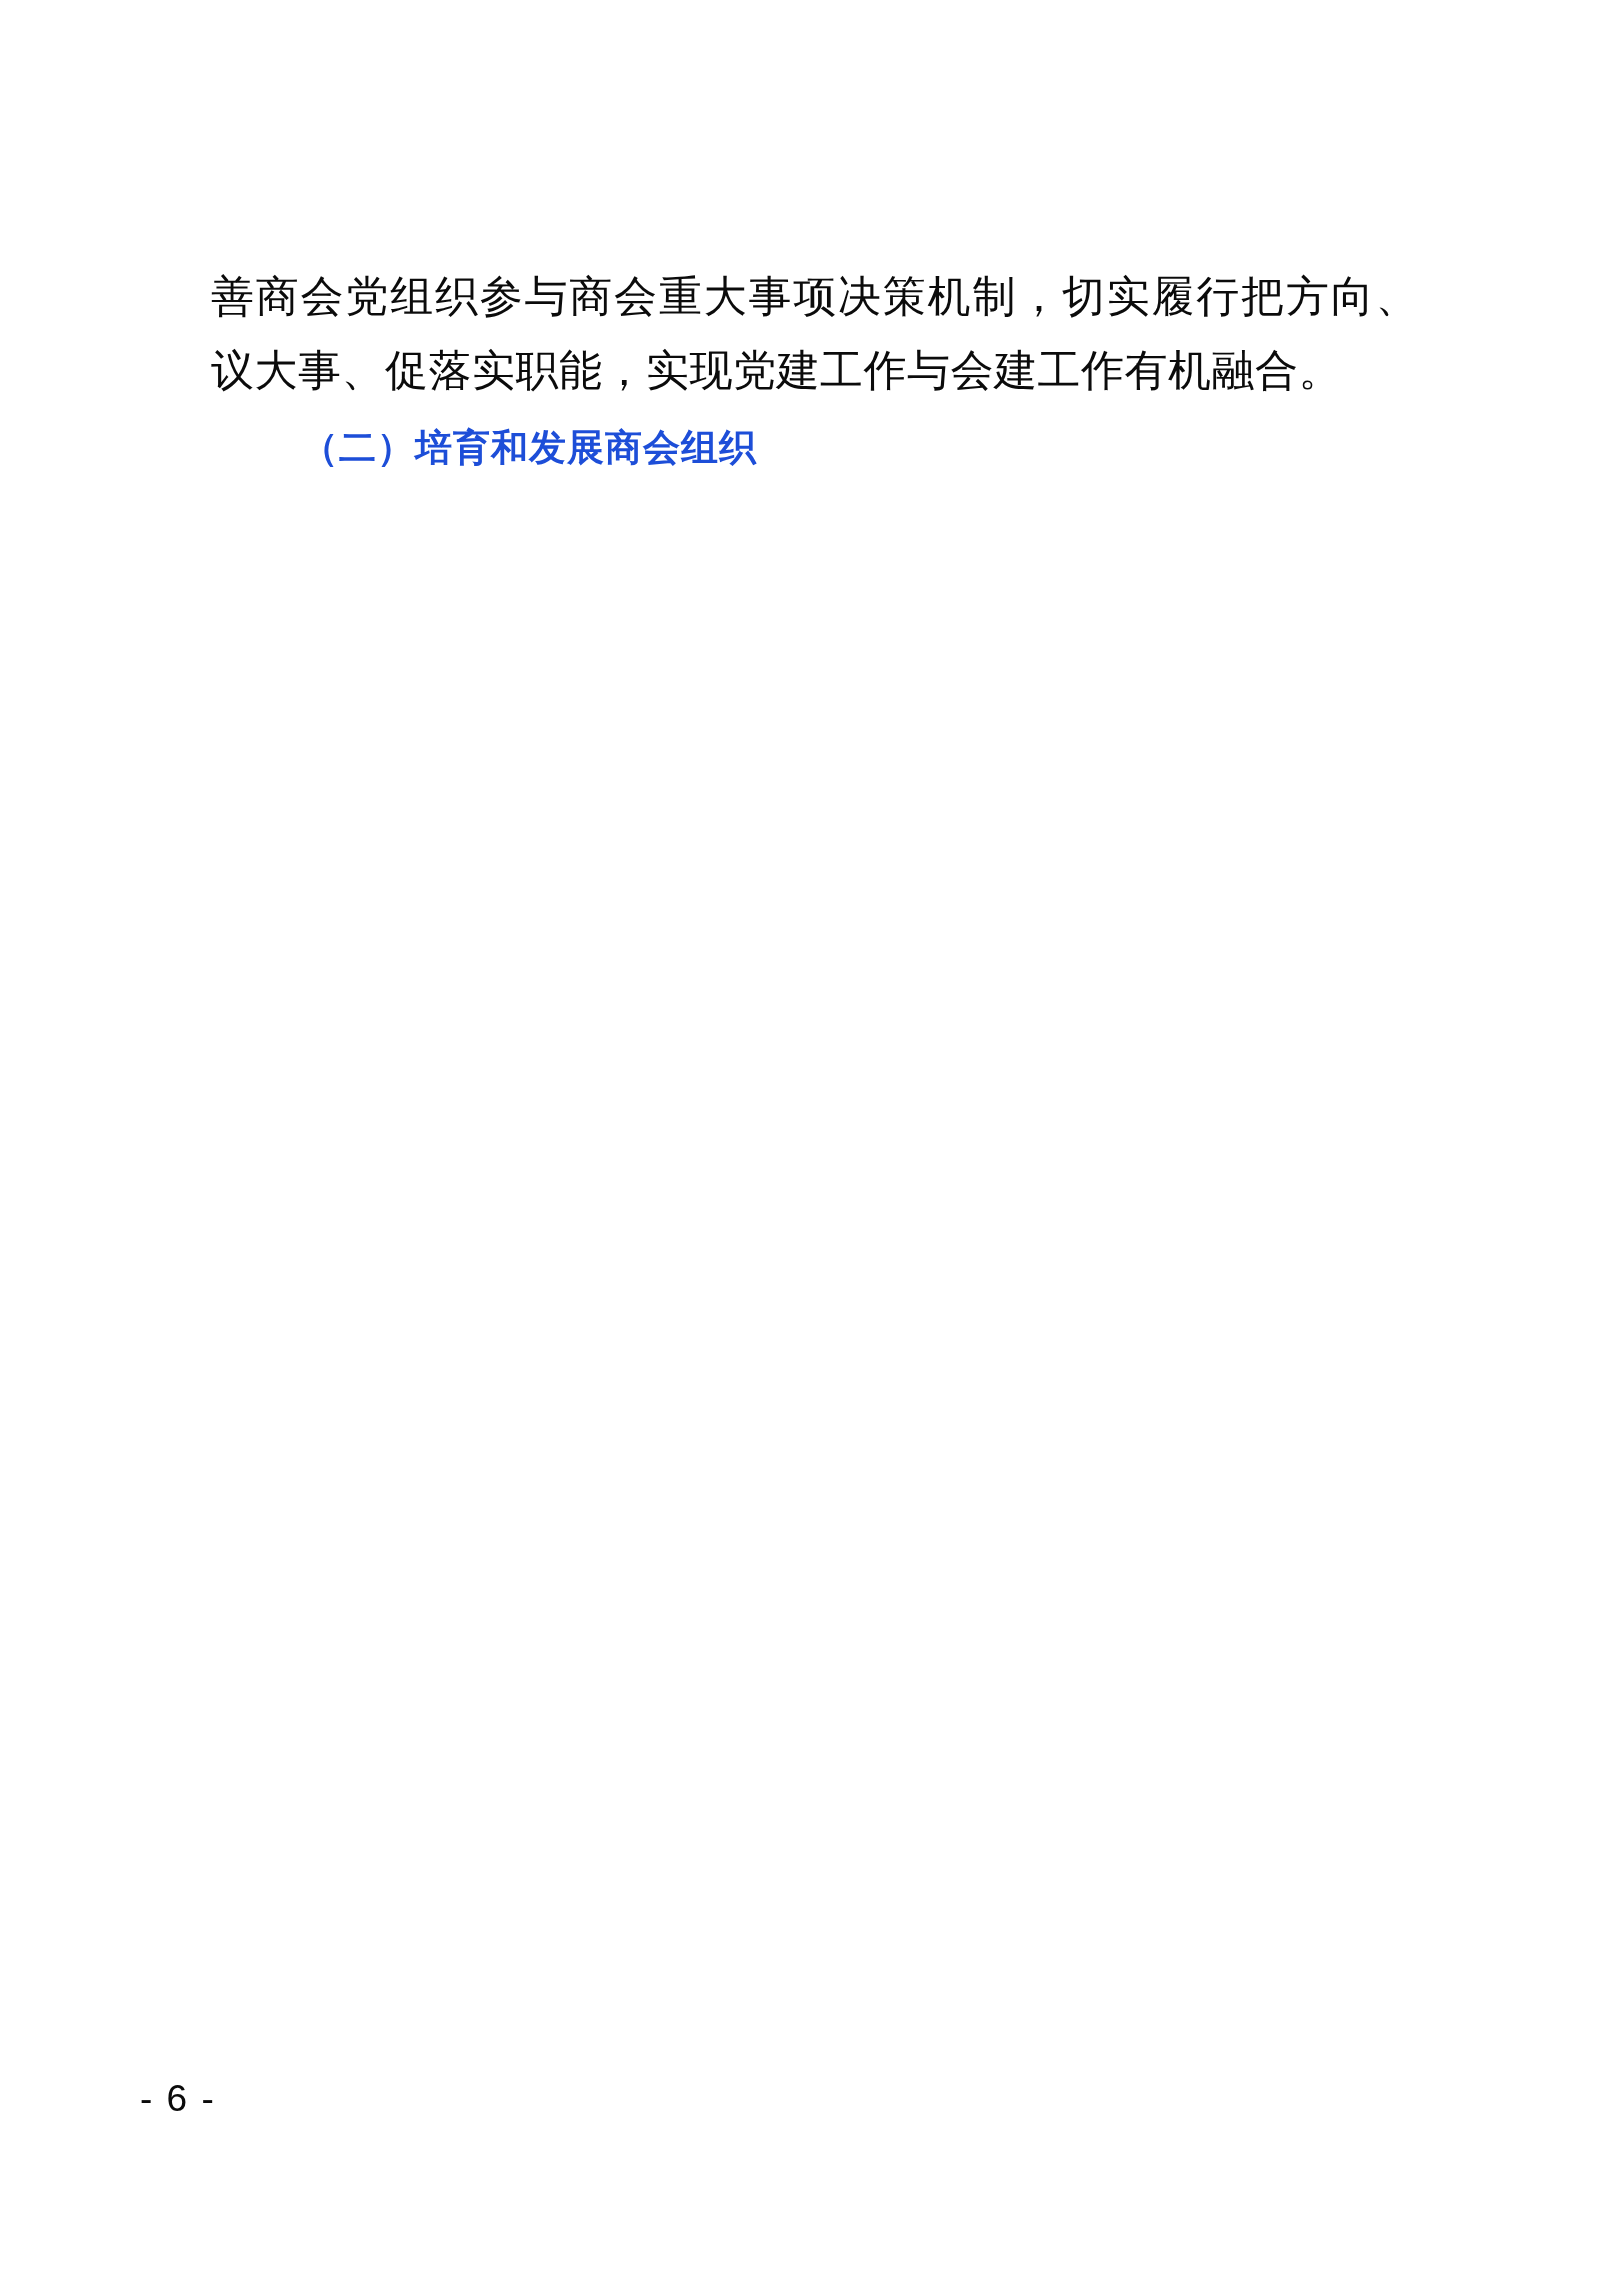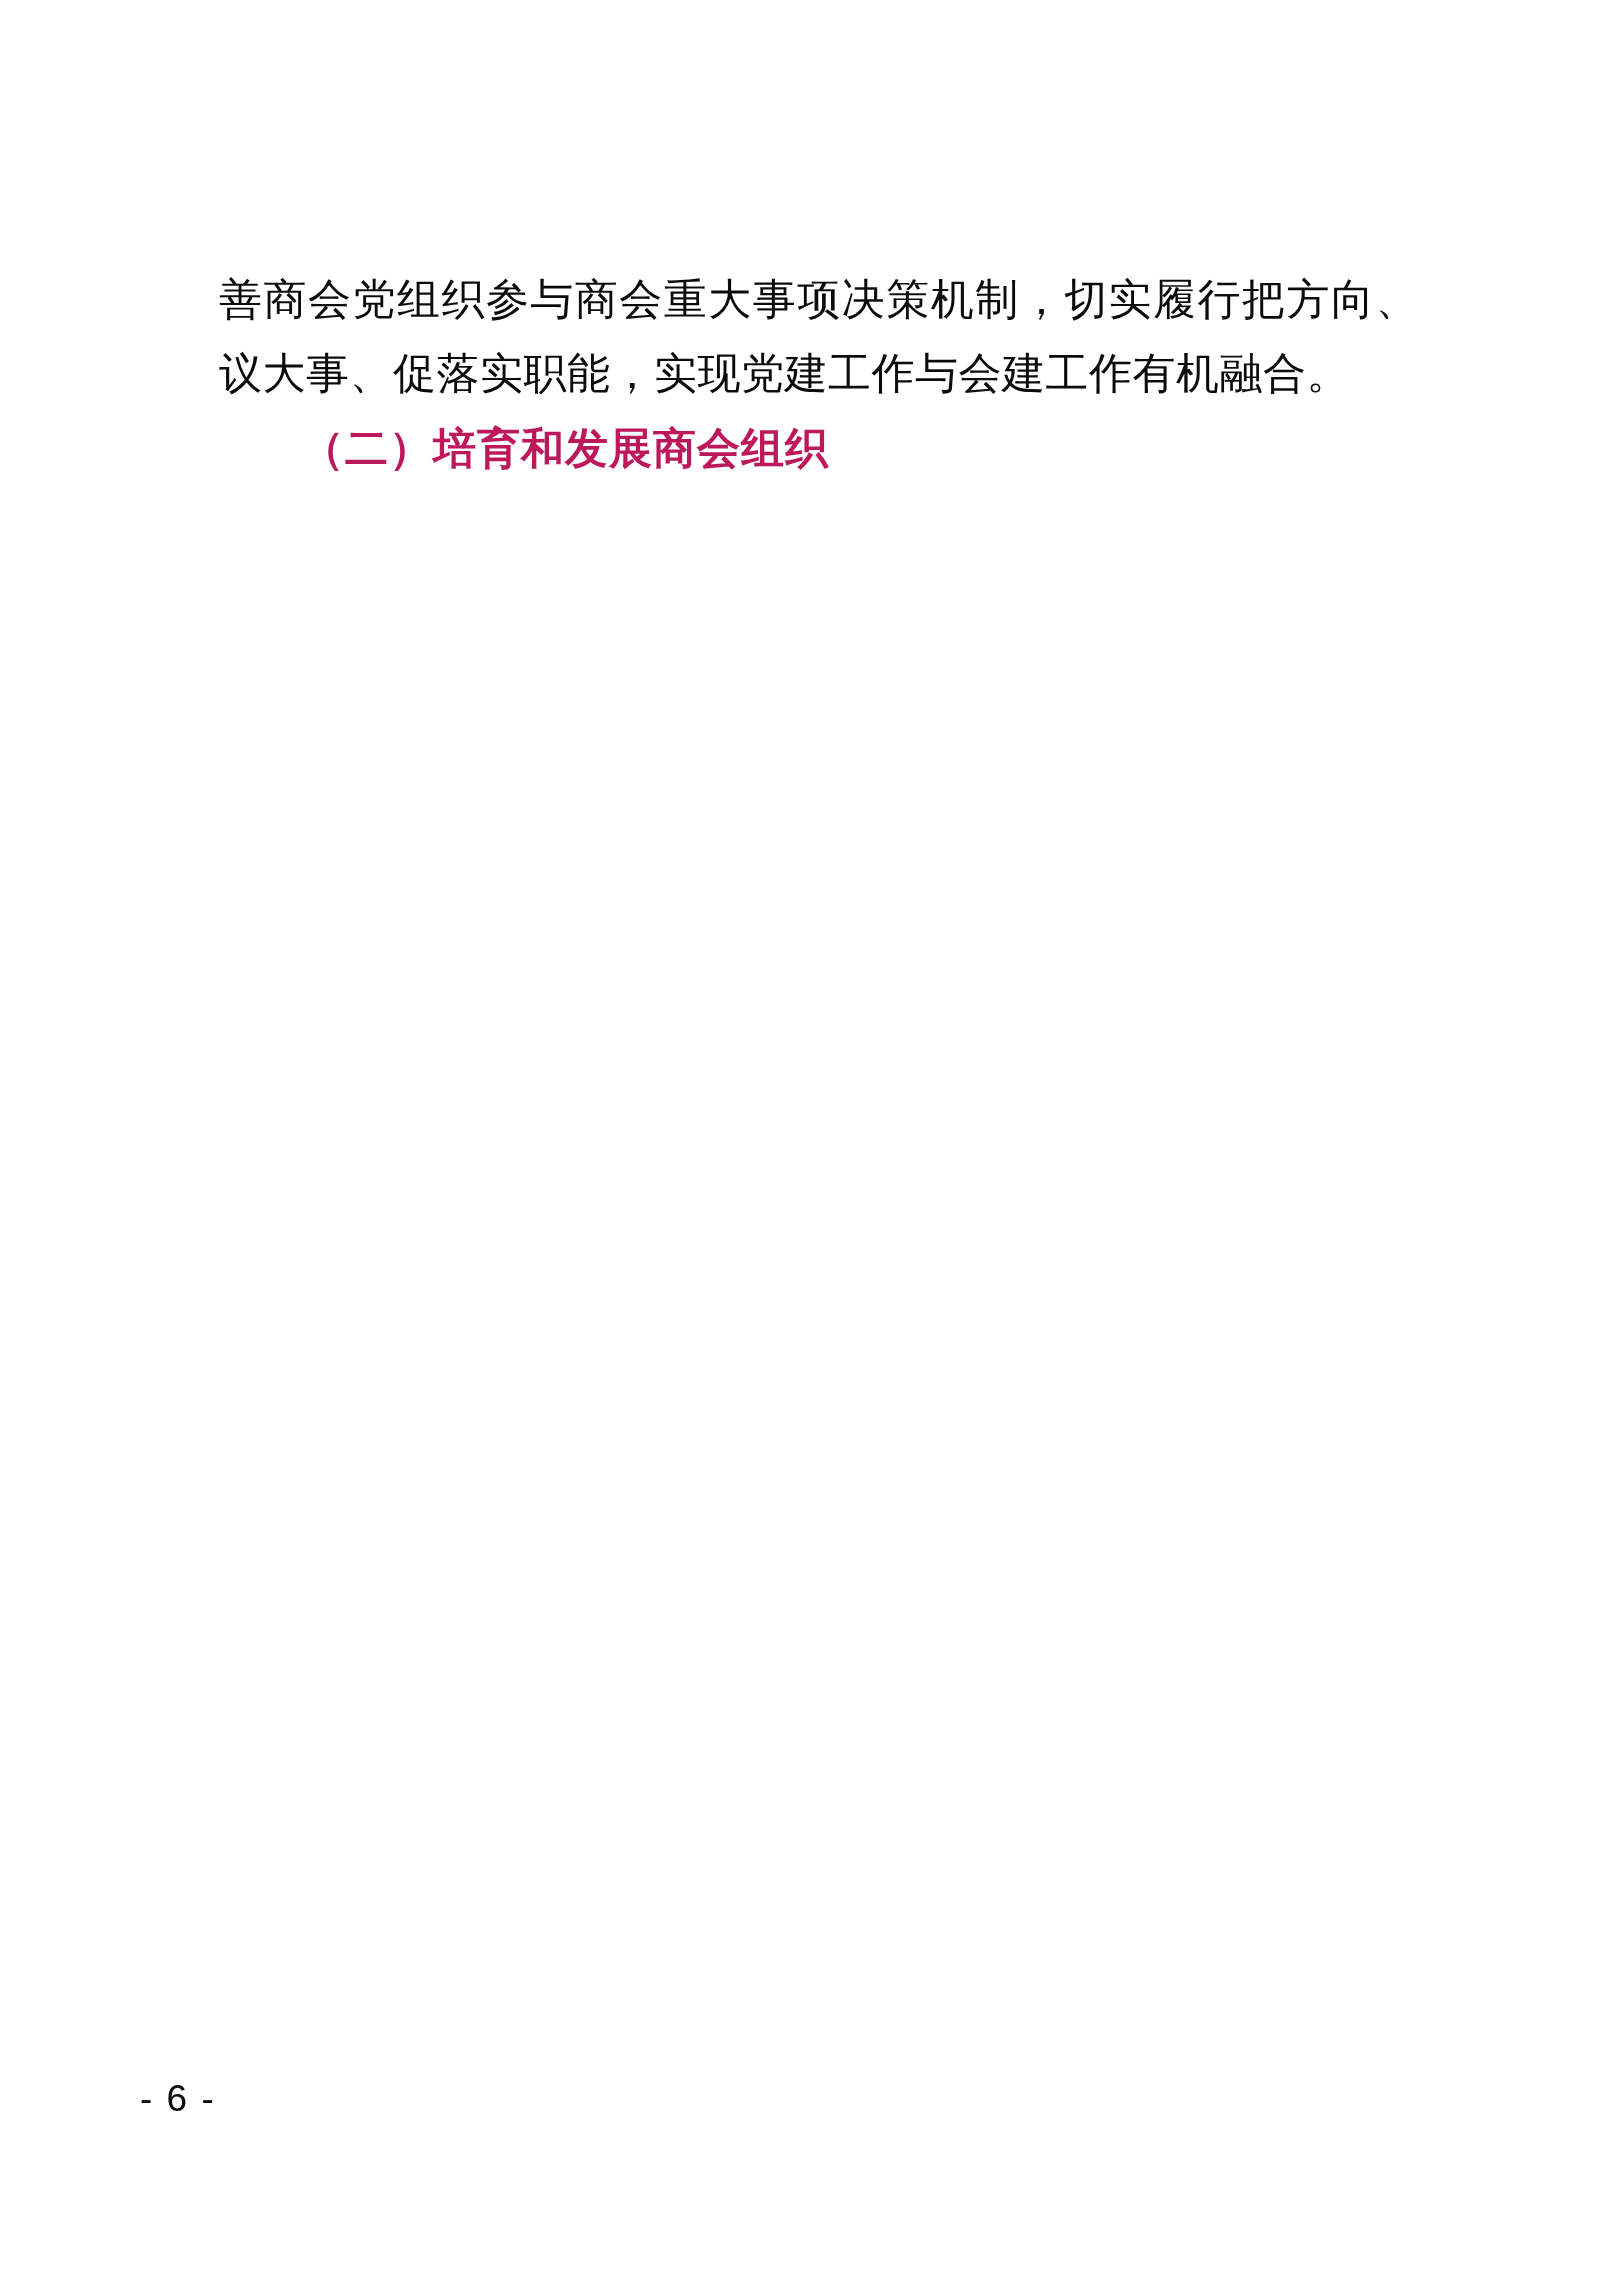--- a/index.html
+++ b/index.html
@@ -27,48 +27,48 @@
   }
 
   .text-column {
     position: absolute;
     left: 211px;
     top: 263px;
     width: 1208px;
   }
 
   .para {
-    font-family: Liberation Serif, serif;
+    font-family: Liberation Mono, monospace;
     font-size: 43px;
     line-height: 74px;
     text-align: justify;
     text-justify: inter-ideograph;
     letter-spacing: 0.5px;
-    margin: 0 0 0 8px;
+    margin: 0 0 0 0;
     color: #0b0b0b;
     word-break: break-all;
   }
 
   .para.indent {
     text-indent: 90px;
   }
 
   .para.cont {
     text-indent: 0;
   }
 
   .heading {
-    font-family: Liberation Sans, sans-serif;
-    font-size: 43px;
+    font-family: Liberation Serif, serif;
+    font-size: 37px;
     line-height: 74px;
     font-weight: 700;
     text-indent: 90px;
     letter-spacing: 1px;
     margin: 0;
-    color: #be185d;
+    color: #1d4ed8;
   }
 
   .page-number {
     position: absolute;
     left: 140px;
     top: 2076px;
     font-family: "Liberation Sans", sans-serif;
     font-size: 37px;
     line-height: 45px;
     letter-spacing: 2px;

